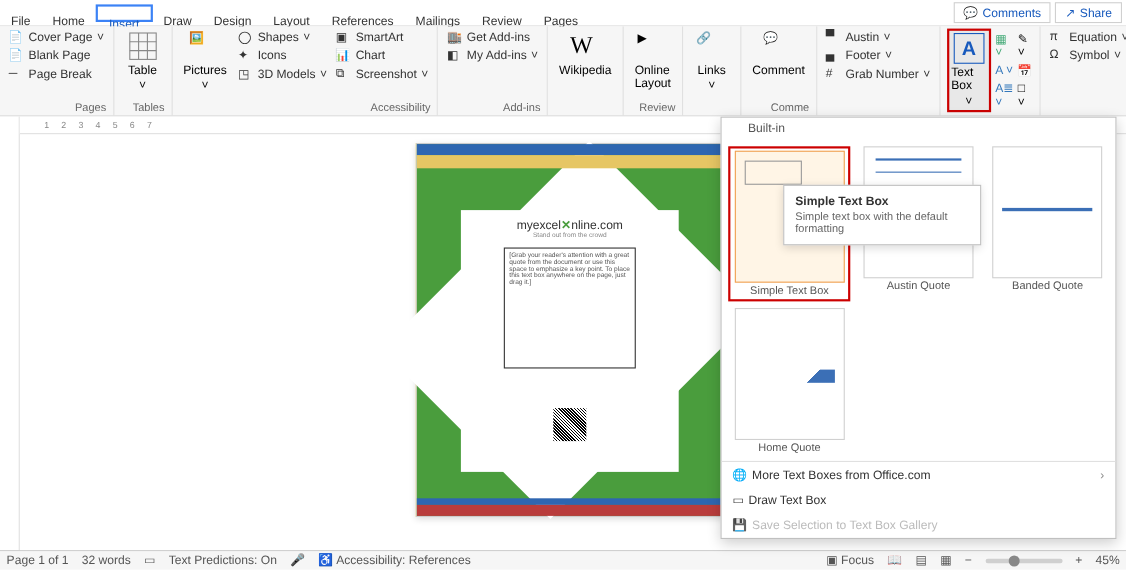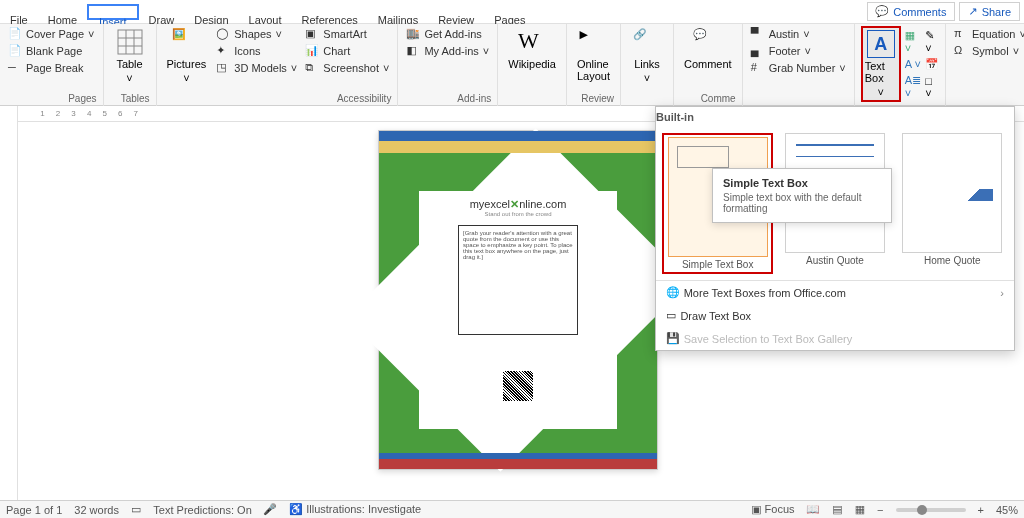--- a/index.html
+++ b/index.html
@@ -14,21 +14,21 @@
 .group-label{text-align:right;color:#666;font-size:10px;padding-bottom:2px;}
 .vstack{display:flex;flex-direction:column;gap:1px;}
 .ritem{display:flex;align-items:center;gap:4px;padding:1px 2px;color:#333;white-space:nowrap;}
 .ricon{width:14px;height:14px;display:inline-block;}
 .bigbtn{display:flex;flex-direction:column;align-items:center;gap:2px;padding:2px 4px;min-width:40px;}
 .bigbtn .bicon{width:28px;height:28px;}
 .hstack{display:flex;gap:4px;align-items:flex-start;}
 .textbox-btn{border:2px solid #c00;background:#e8e8e8;padding:2px;}
 .textbox-btn .bicon{width:28px;height:28px;border:1px solid #185abd;display:flex;align-items:center;justify-content:center;color:#185abd;font-size:18px;font-weight:bold;}
 .dropdown-panel{position:absolute;top:106px;left:655px;width:360px;background:#fff;border:1px solid #c0c0c0;box-shadow:0 4px 12px rgba(0,0,0,.2);z-index:10;}
-.dp-head{padding:4px 0;font-weight:700;color:#555;}
+.dp-head{padding:4px 12px;font-weight:400;color:#555;margin-left:12px;}
 .dp-grid{display:grid;grid-template-columns:repeat(3,1fr);gap:6px;padding:6px;}
 .dp-cell{display:flex;flex-direction:column;align-items:center;gap:2px;}
 .dp-thumb{width:100px;height:120px;border:1px solid #d0d0d0;background:#fff;position:relative;}
 .dp-cell.sel .dp-thumb{border:1px solid #f0a050;background:#fff5e6;}
 .dp-cell.sel{border:2px solid #c00;padding:2px;}
 .dp-label{font-size:10px;color:#555;text-align:center;}
 .dp-foot{border-top:1px solid #e0e0e0;}
 .dp-foot .ritem{padding:5px 10px;}
 .dp-foot .ritem.disabled{color:#bbb;}
 .arrow-right{position:absolute;right:10px;color:#888;}
@@ -252,20 +252,24 @@
   <div class="dp-grid">
     <div class="dp-cell sel">
         <div class="dp-thumb thumb-simple"></div>
         <div class="dp-label">Simple Text Box</div>
       </div>
     <div class="dp-cell">
         <div class="dp-thumb thumb-aq"></div>
         <div class="dp-label">Austin Quote</div>
       </div>
     <div class="dp-cell">
+        <div class="dp-thumb thumb-bq"></div>
+        <div class="dp-label">Banded Quote</div>
+      </div>
+    <div class="dp-cell">
         <div class="dp-thumb thumb-fq"></div>
         <div class="dp-label">Home Quote</div>
       </div>
   </div>
   <div class="dp-foot">
     <div class="ritem">
         <span>🌐</span>
         <span>More Text Boxes from Office.com</span>
         <span class="arrow-right">›</span>
       </div>
@@ -284,21 +288,21 @@
   <b>Simple Text Box</b>
   <p>Simple text box with the default formatting</p>
 </div>
 
 <div class="statusbar">
   <span>Page 1 of 1</span>
   <span>32 words</span>
   <span>▭</span>
   <span>Text Predictions: On</span>
   <span>🎤</span>
-  <span>♿ <span>Illustrations: Investigate</span></span>
+  <span>♿ <span>Accessibility: References</span></span>
   <span class="spacer"></span>
   <span>▣ <span>Focus</span></span>
   <span>📖</span>
   <span>▤</span>
   <span>▦</span>
   <span>−</span>
   <span class="slider"></span>
   <span>+</span>
   <span>45%</span>
 </div>

